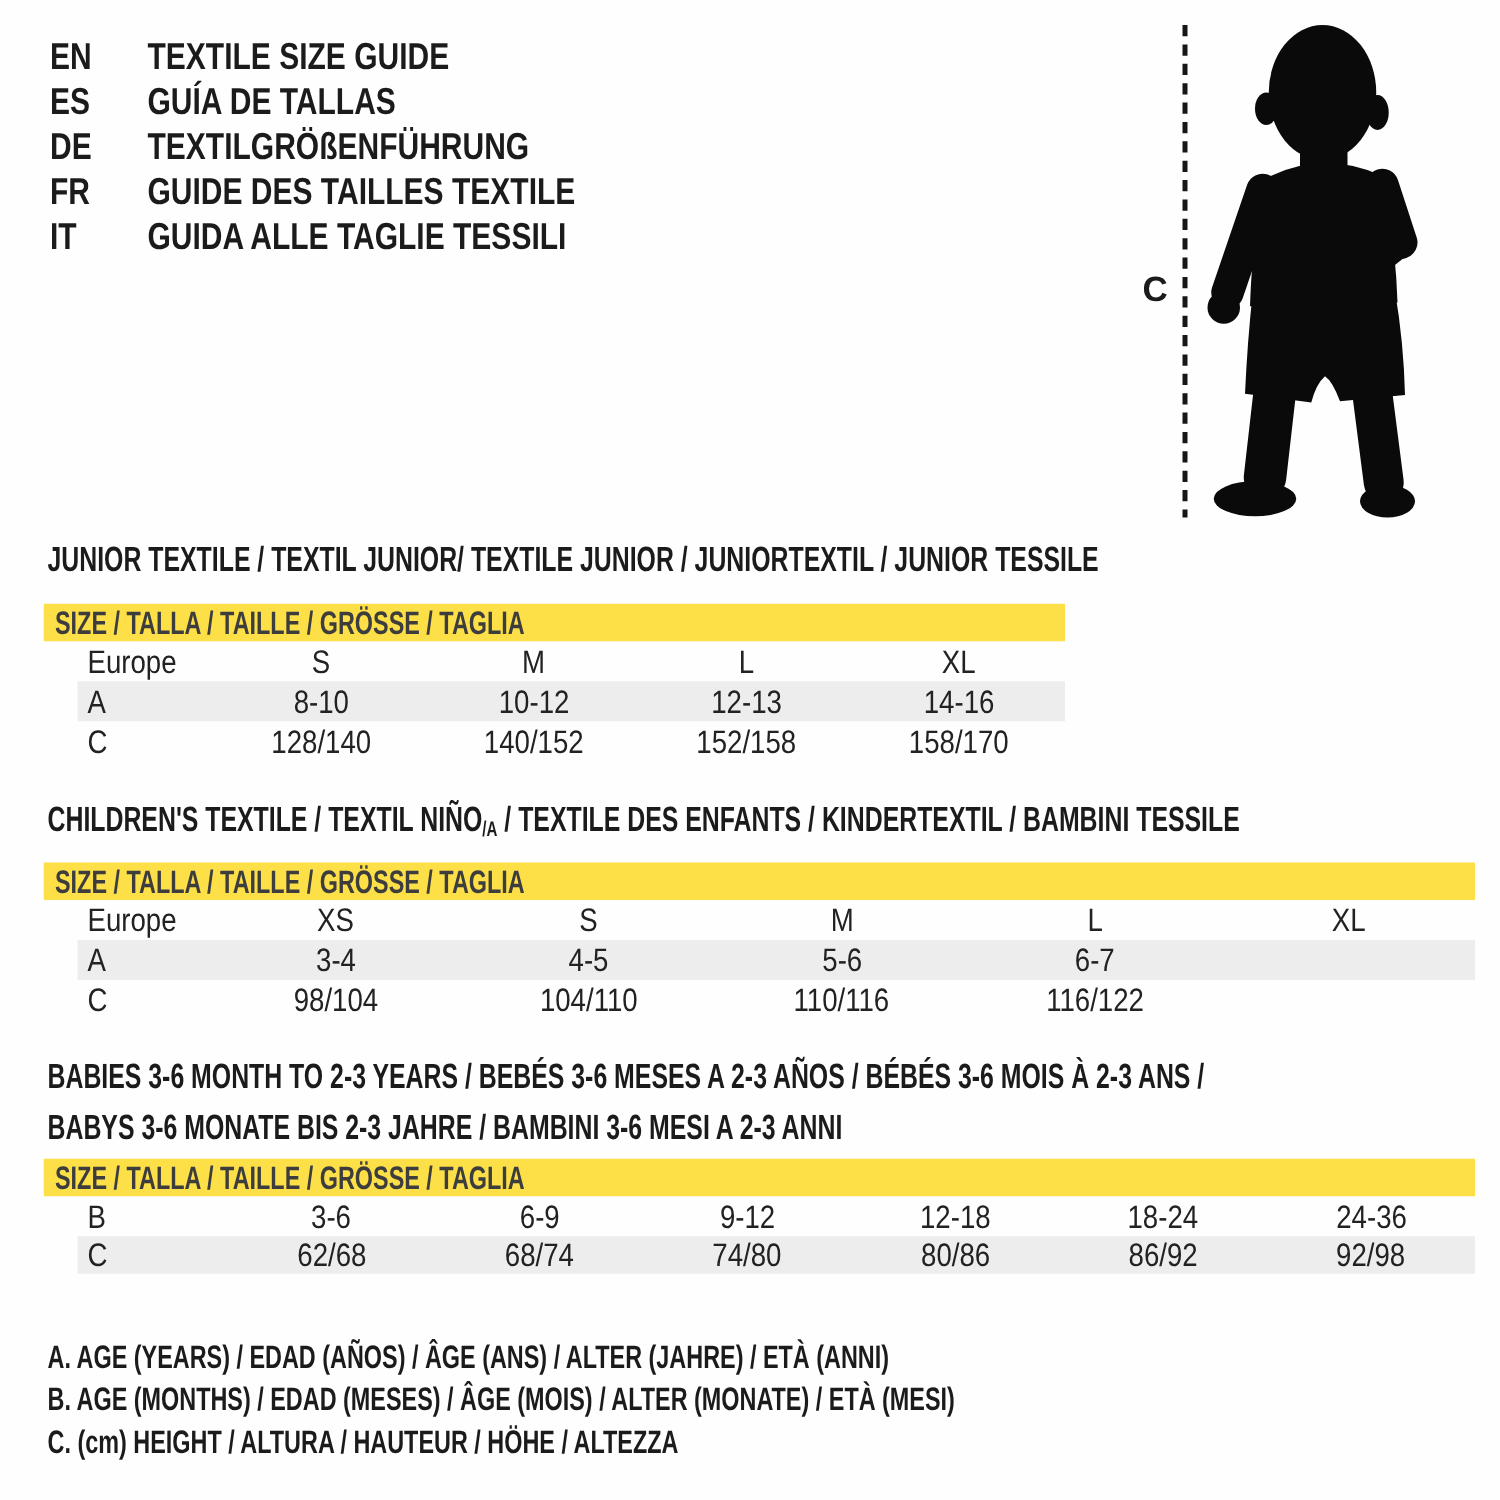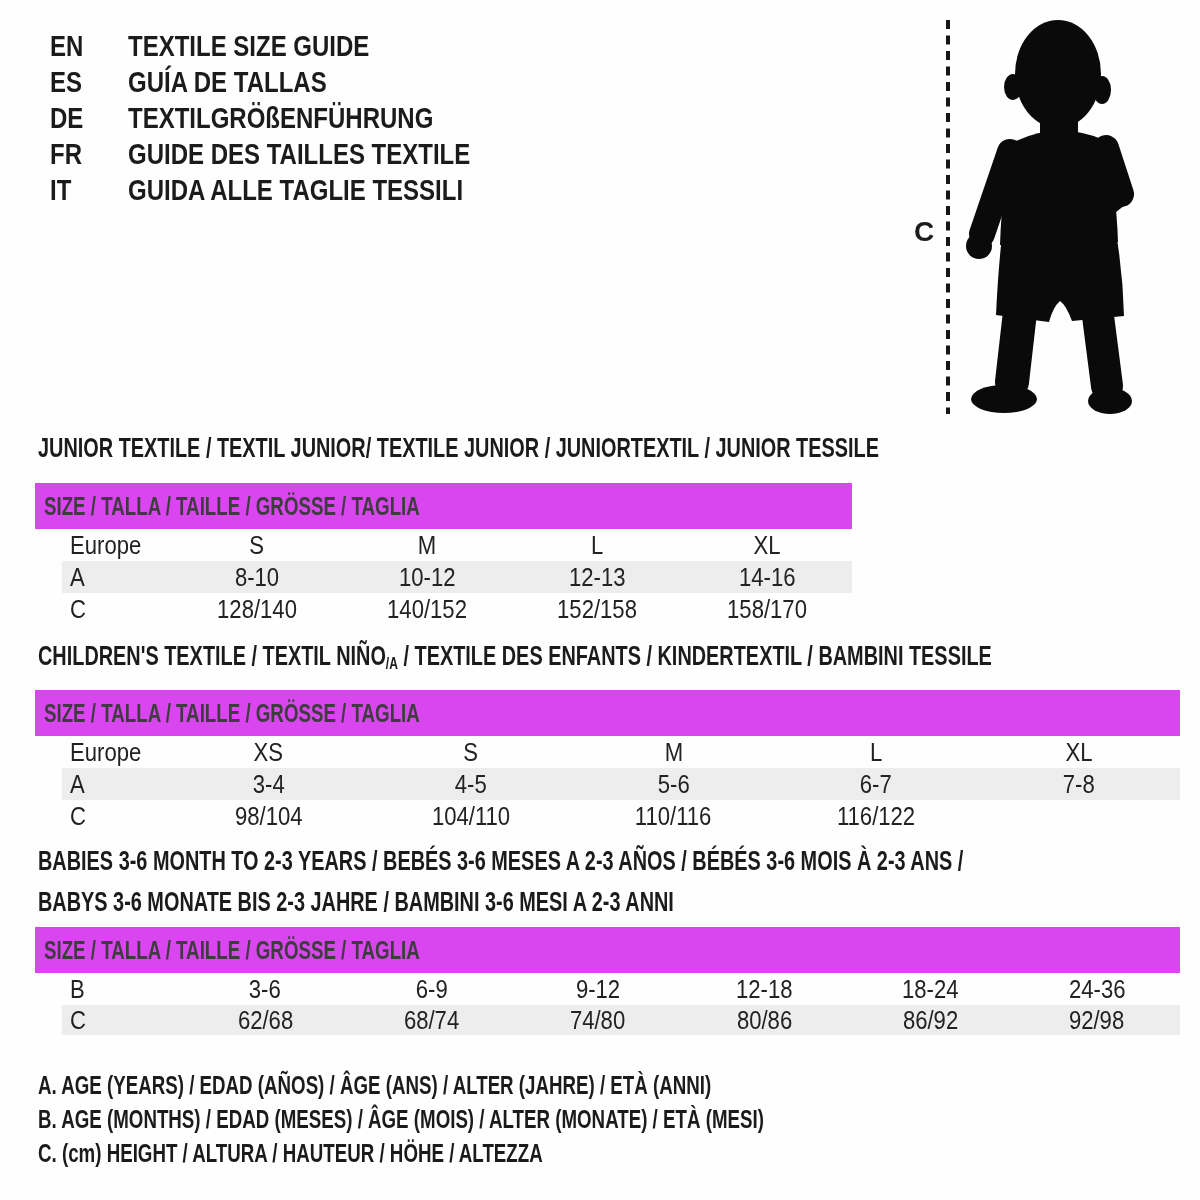--- a/index.html
+++ b/index.html
@@ -17,42 +17,42 @@
 
   
   .lang-row{display:flex;height:36px;align-items:center;font-weight:bold;font-size:30px;}
   .lang-code{width:78px;flex:0 0 78px;}
 
   
   .h{font-weight:bold;font-size:28px;line-height:30px;white-space:nowrap;}
   .subsm{font-size:17px;position:relative;top:4px;}
 
   
-  .sizebar{height:46px;background:#d946ef;display:flex;align-items:center;
+  .sizebar{height:30px;background:#fde047;display:flex;align-items:center;
            padding-left:9px;box-sizing:border-box;font-weight:bold;font-size:26px;color:#3d3d3d;}
   .trow{display:grid;height:32px;align-items:center;font-size:26px;font-weight:normal;color:#222;margin-left:27px;}
   .trow .cell{text-align:center;overflow:visible;}
   .trow .lcell{text-align:left;padding-left:8px;}
   .alt{background:#ededed;}
   .cols5{grid-template-columns:110px repeat(4,1fr);}
   .cols6{grid-template-columns:105px repeat(5,1fr);}
   .cols7{grid-template-columns:120px repeat(6,1fr);}
 
   
   .legend-line{height:34px;line-height:34px;font-weight:bold;font-size:26px;white-space:nowrap;}
 
   .fig-label{font-weight:bold;font-size:28px;}
   svg{display:block;}
 </style>
 </head>
 <body>
 
 <div id="canvas">
 
-  <div class="abs" style="left:40px;top:28px;margin-left:10px;">
+  <div class="abs" style="left:40px;top:28px;">
     <div class="lang-row">
       <span class="lang-code"><span class="cond sx80">EN</span></span>
       <span class="cond sx80">TEXTILE SIZE GUIDE</span>
     </div>
     <div class="lang-row">
       <span class="lang-code"><span class="cond sx80">ES</span></span>
       <span class="cond sx80">GUÍA DE TALLAS</span>
     </div>
     <div class="lang-row">
       <span class="lang-code"><span class="cond sx80">DE</span></span>
@@ -141,21 +141,20 @@
       <div class="cell"><span class="cellspan">M</span></div>
       <div class="cell"><span class="cellspan">L</span></div>
       <div class="cell"><span class="cellspan">XL</span></div>
     </div>
     <div class="trow cols6 alt">
       <div class="lcell"><span class="labelspan">A</span></div>
       <div class="cell"><span class="cellspan">3-4</span></div>
       <div class="cell"><span class="cellspan">4-5</span></div>
       <div class="cell"><span class="cellspan">5-6</span></div>
       <div class="cell"><span class="cellspan">6-7</span></div>
-      <div class="cell"><span class="cellspan">7-8</span></div>
     </div>
     <div class="trow cols6">
       <div class="lcell"><span class="labelspan">C</span></div>
       <div class="cell"><span class="cellspan">98/104</span></div>
       <div class="cell"><span class="cellspan">104/110</span></div>
       <div class="cell"><span class="cellspan">110/116</span></div>
       <div class="cell"><span class="cellspan">116/122</span></div>
     </div>
   </div>
 

